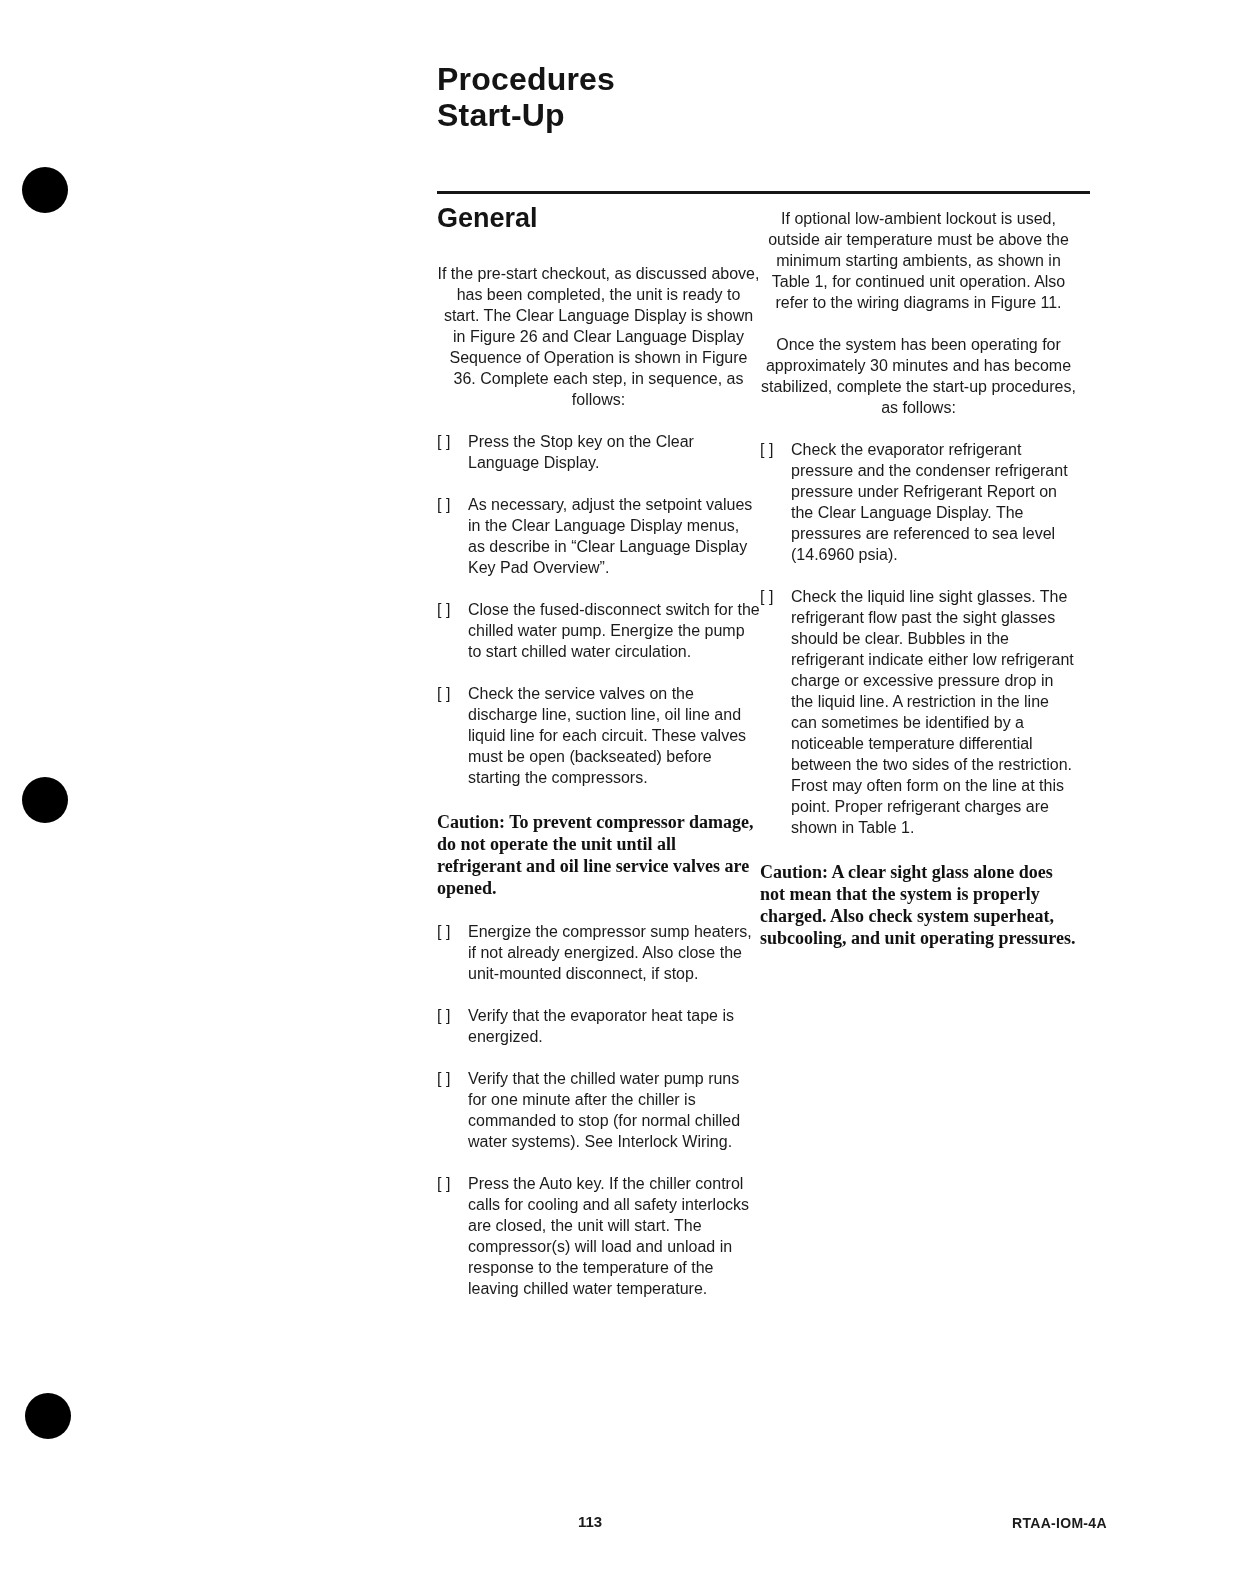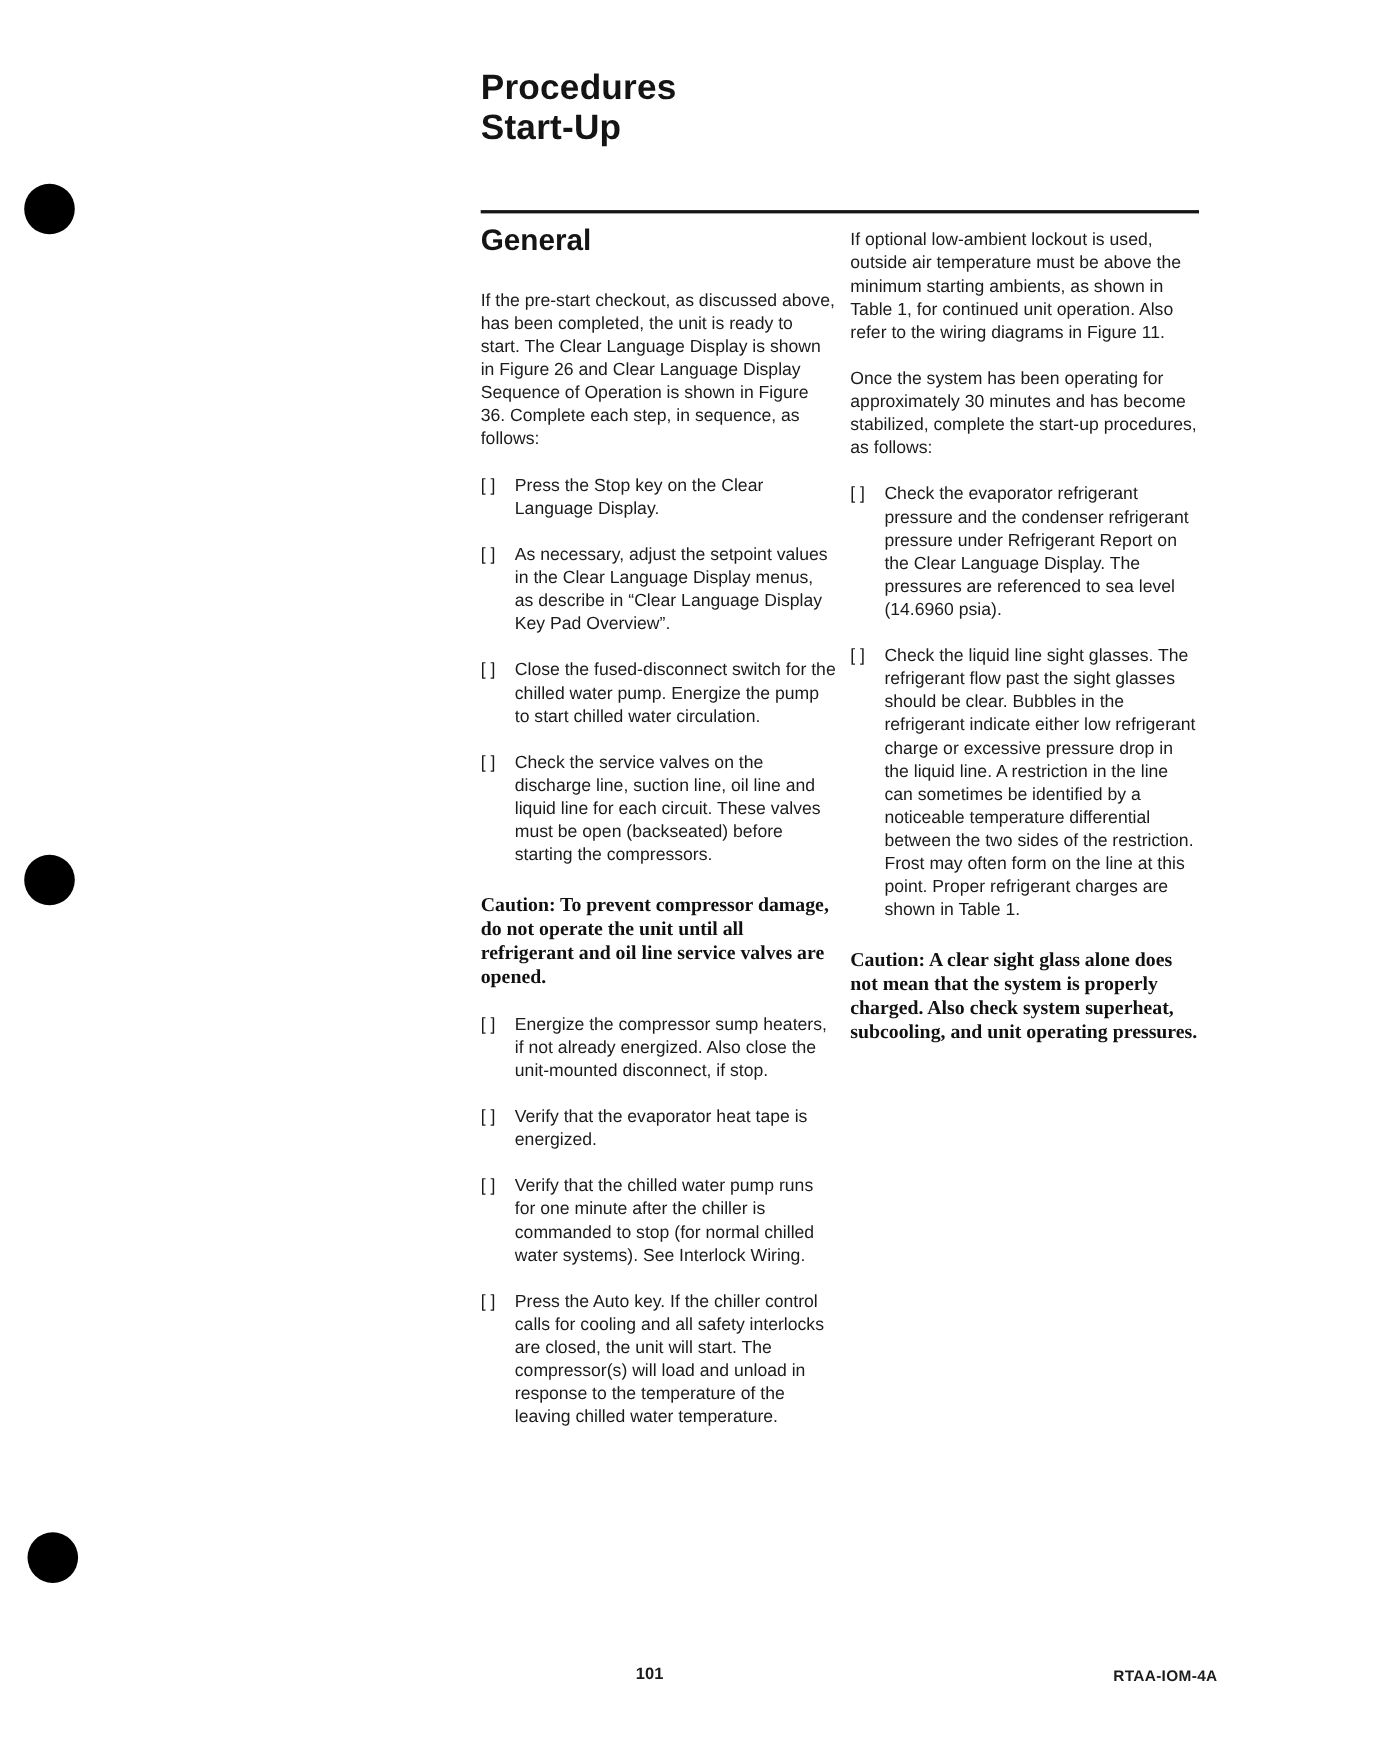--- a/index.html
+++ b/index.html
@@ -26,30 +26,30 @@
   .doc-title {
     margin: 0;
     font-size: 32px; font-weight: 700;
     line-height: 1.12; letter-spacing: 0.2px;
     color: #141414;
   }
   .rule {
     border: none; border-top: 3px solid #161616;
     margin: 57px 0 14px 0; width: 100%;
   }
-  .columns { display: flex; gap: 13px; }
+  .columns { display: flex; }
   .col { font-size: 16px; line-height: 21px; }
   .col.left  { width: 323px; }
   .col.right { width: 317px; }
 
   h2.section {
     font-size: 27px; font-weight: 700;
     margin: 0 0 34px 0; color: #141414;
   }
-  p.body { margin: 0 0 21px 0; }
+  p.body { margin: 0 0 21px 0; text-align: center; }
   .check-item { display: flex; margin: 0 0 21px 0; }
   .cb { flex: 0 0 31px; width: 31px; white-space: pre; }
   .ct { flex: 1; }
   .caution {
     font-size: 18px; line-height: 22px; font-weight: 700;
     margin: 23px 0 22px 0; color: #111; font-family: Liberation Serif, serif;
   }
   .footer-num {
     position: absolute; top: 1513px; left: 578px;
     font-size: 15px; font-weight: 700;
@@ -135,16 +135,16 @@
           <span class="cb">[ ]</span>
           <span class="ct">Check the liquid line sight glasses. The refrigerant flow past the sight glasses should be clear.  Bubbles in the refrigerant indicate either low refrigerant charge or excessive pressure drop in the liquid line. A restriction in the line can sometimes be identified by a noticeable temperature differential between the two sides of the restriction.  Frost may often form on the line at this point.  Proper refrigerant charges are shown in Table 1.</span>
         </div>
 
         <p class="caution">Caution: A clear sight glass alone does not mean that the system is properly charged. Also check system superheat, subcooling, and unit operating pressures.</p>
       </div>
 
     </div>
   </div>
 
-  <div class="footer-num">101</div>
+  <div class="footer-num">113</div>
   <div class="footer-code">RTAA-IOM-4A</div>
 
 </div>
 
 </body></html>

